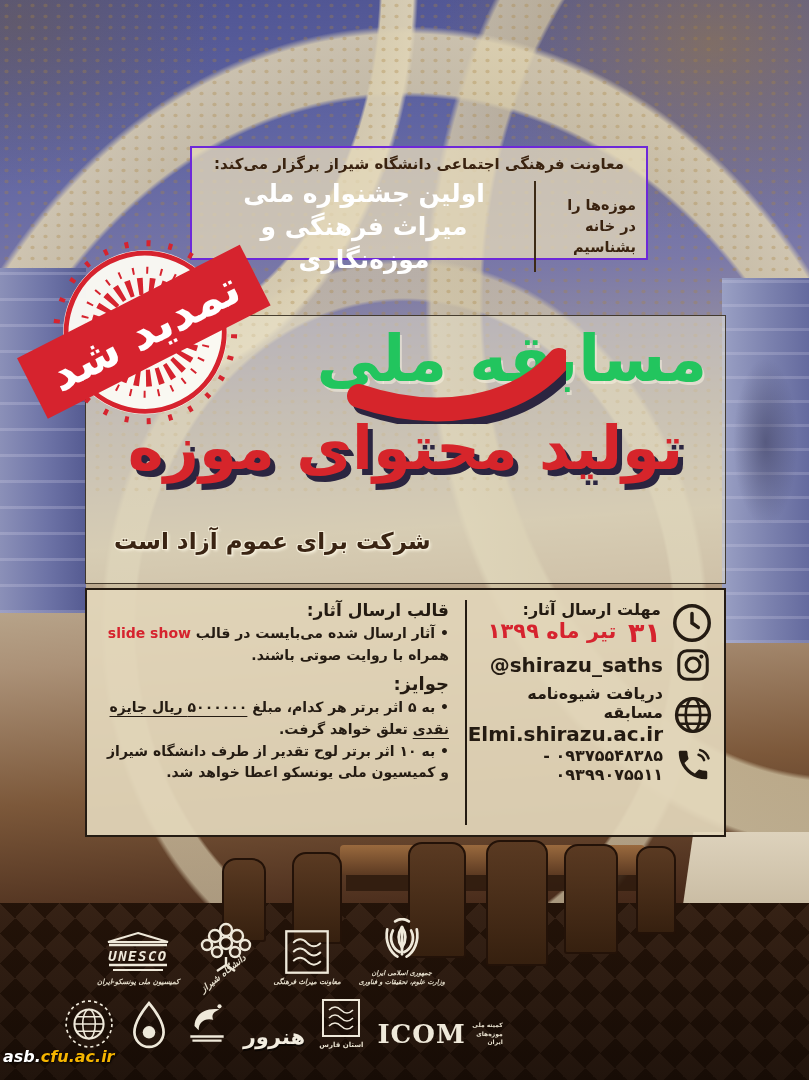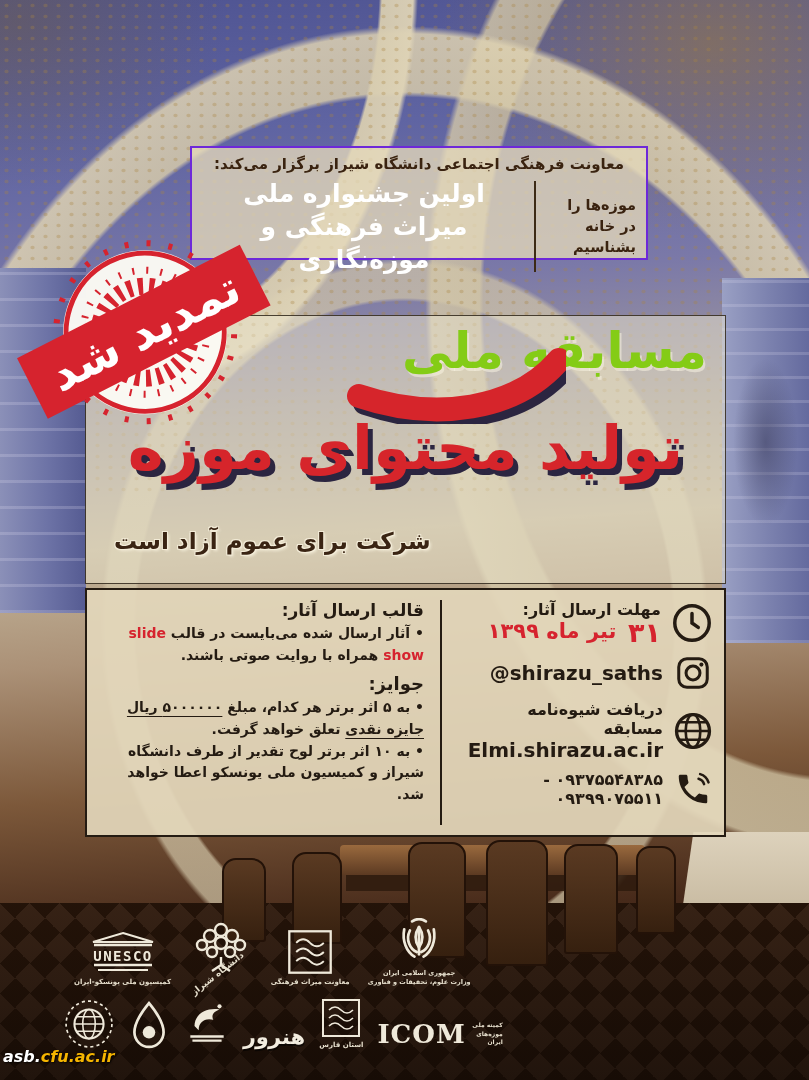--- a/index.html
+++ b/index.html
@@ -58,54 +58,54 @@
   .header-divider{width:2px;background:#3c2a15;margin:4px 8px;}
   .side-note{width:92px;font-size:14.5px;line-height:1.45;text-align:right;align-self:center;color:#3a2310;}
 
   
   .stamp{position:absolute;left:22px;top:234px;width:250px;height:208px;
     transform:rotate(-27deg);z-index:12;}
 
   
   .title-box{position:absolute;left:85px;top:315px;width:641px;height:269px;
     background:rgba(236,229,206,.5);border:1.5px solid rgba(45,35,22,.85);}
-  .title-line1{position:absolute;right:18px;top:6px;font-size:50px;color:#84cc16;
+  .title-line1{position:absolute;right:18px;top:6px;font-size:64px;color:#22c55e;
     text-shadow:2px 3px 0 rgba(248,243,226,.55);}
   .swash{position:absolute;left:255px;top:22px;}
   .title-line2{position:absolute;left:0;right:0;top:96px;text-align:center;font-size:61px;
     color:#d6252b;text-shadow:5px 6px 0 #2b2540;}
   .title-sub{position:absolute;left:28px;top:212px;font-size:23px;color:#3a2413;
     text-shadow:1px 1px 0 #f3ecd8,-1px -1px 0 #f3ecd8,1px -1px 0 #f3ecd8,-1px 1px 0 #f3ecd8,2px 2px 3px rgba(243,236,216,.9);}
 
   
   .info-box{position:absolute;left:85px;top:588px;width:641px;height:249px;
     background:rgba(227,215,187,.92);border:2.5px solid #241b12;display:flex;
     flex-direction:row-reverse;color:#241b12;}
-  .contact-col{width:255px;padding:10px 10px 8px 6px;display:flex;flex-direction:column;gap:8px;margin-left:25px;}
+  .contact-col{width:255px;padding:10px 10px 8px 6px;display:flex;flex-direction:column;}
   .contact-row{display:flex;flex-direction:row-reverse;align-items:center;gap:9px;}
   .contact-icon{flex:0 0 42px;display:flex;justify-content:center;}
   .contact-text{flex:1;text-align:right;}
   .lab{font-size:16px;color:#241b12;}
   .deadline-date{color:#d6232e;line-height:1;}
   .deadline-day{font-size:27px;vertical-align:-4px;text-align:right;}
   .deadline-rest{font-size:21px;margin-right:6px;}
   .url-text,.insta-text{direction:ltr;font-size:20px;text-align:right;}
   .phones-text{font-size:16px;letter-spacing:.5px;}
   .info-divider{width:2px;background:#241b12;margin:10px 2px;}
   .rules-col{flex:1;padding:10px 14px 8px 14px;text-align:right;}
   .rule-head{font-size:17px;margin-bottom:3px;}
   .rule-body{font-size:14px;line-height:1.55;color:#241b12;}
   .hl-red{color:#d6232e;direction:ltr;unicode-bidi:embed;}
   .prize-head{font-size:18px;margin:7px 0 3px;}
   .ul{text-decoration:underline;text-underline-offset:4px;}
 
   
   .logos{position:absolute;left:0;top:918px;width:430px;z-index:6;color:#efe9da;}
   .logo-row{display:flex;align-items:flex-end;}
-  .row1{padding-left:74px;gap:18px;}
+  .row1{padding-left:97px;gap:18px;font-style:italic;}
   .row2{padding-left:64px;gap:14px;margin-top:12px;}
   .logo{display:flex;flex-direction:column;align-items:center;}
   .logo-cap{font-size:7px;margin-top:3px;white-space:nowrap;color:#e6dfcd;}
   .logo-cap2{font-size:6.5px;margin-top:1px;white-space:nowrap;color:#e6dfcd;}
   .shiraz-cap{font-size:9px;transform:rotate(-38deg) translate(2px,-8px);}
   .honarvar-text{font-size:21px;color:#f3ede0;transform:skewX(-5deg);
     text-shadow:1px 2px 0 rgba(0,0,0,.55);}
   .icom-wrap{display:flex;align-items:center;gap:3px;}
   .icom-text{font-family:"DejaVu Serif",serif;font-size:26px;letter-spacing:1px;color:#efe9da;}
   .icom-cap{font-size:6px;width:34px;line-height:1.4;text-align:right;color:#e6dfcd;}

